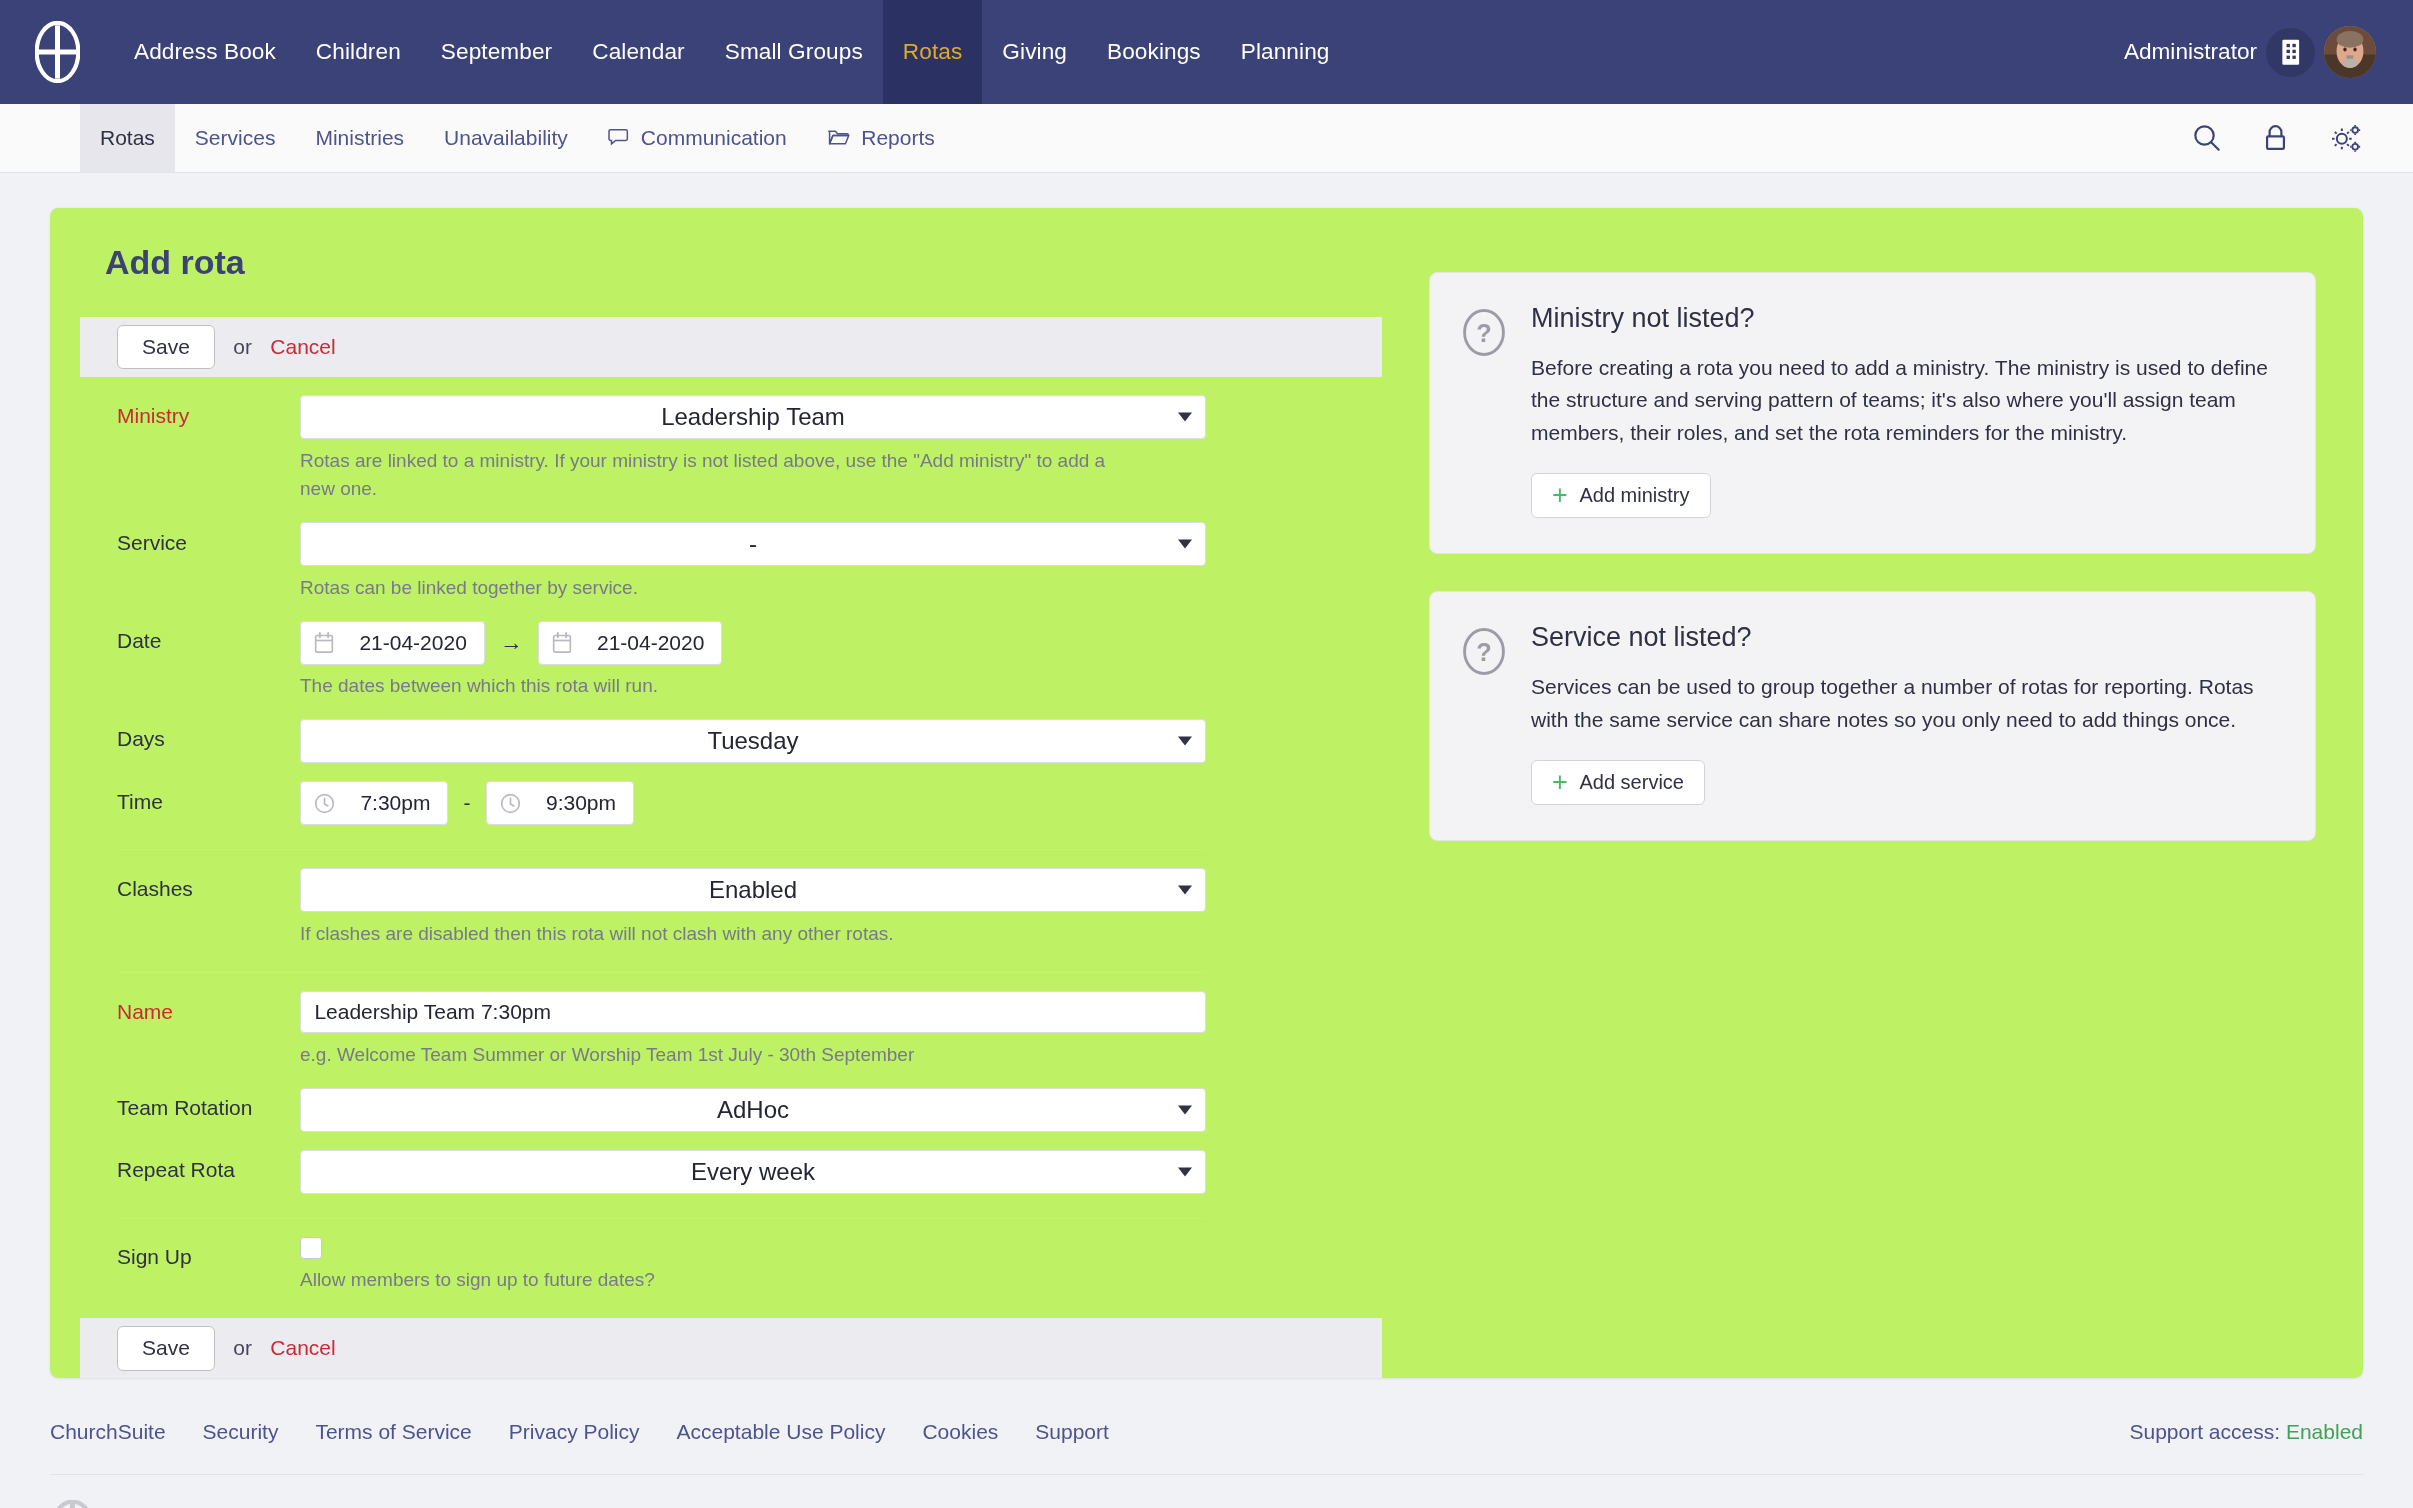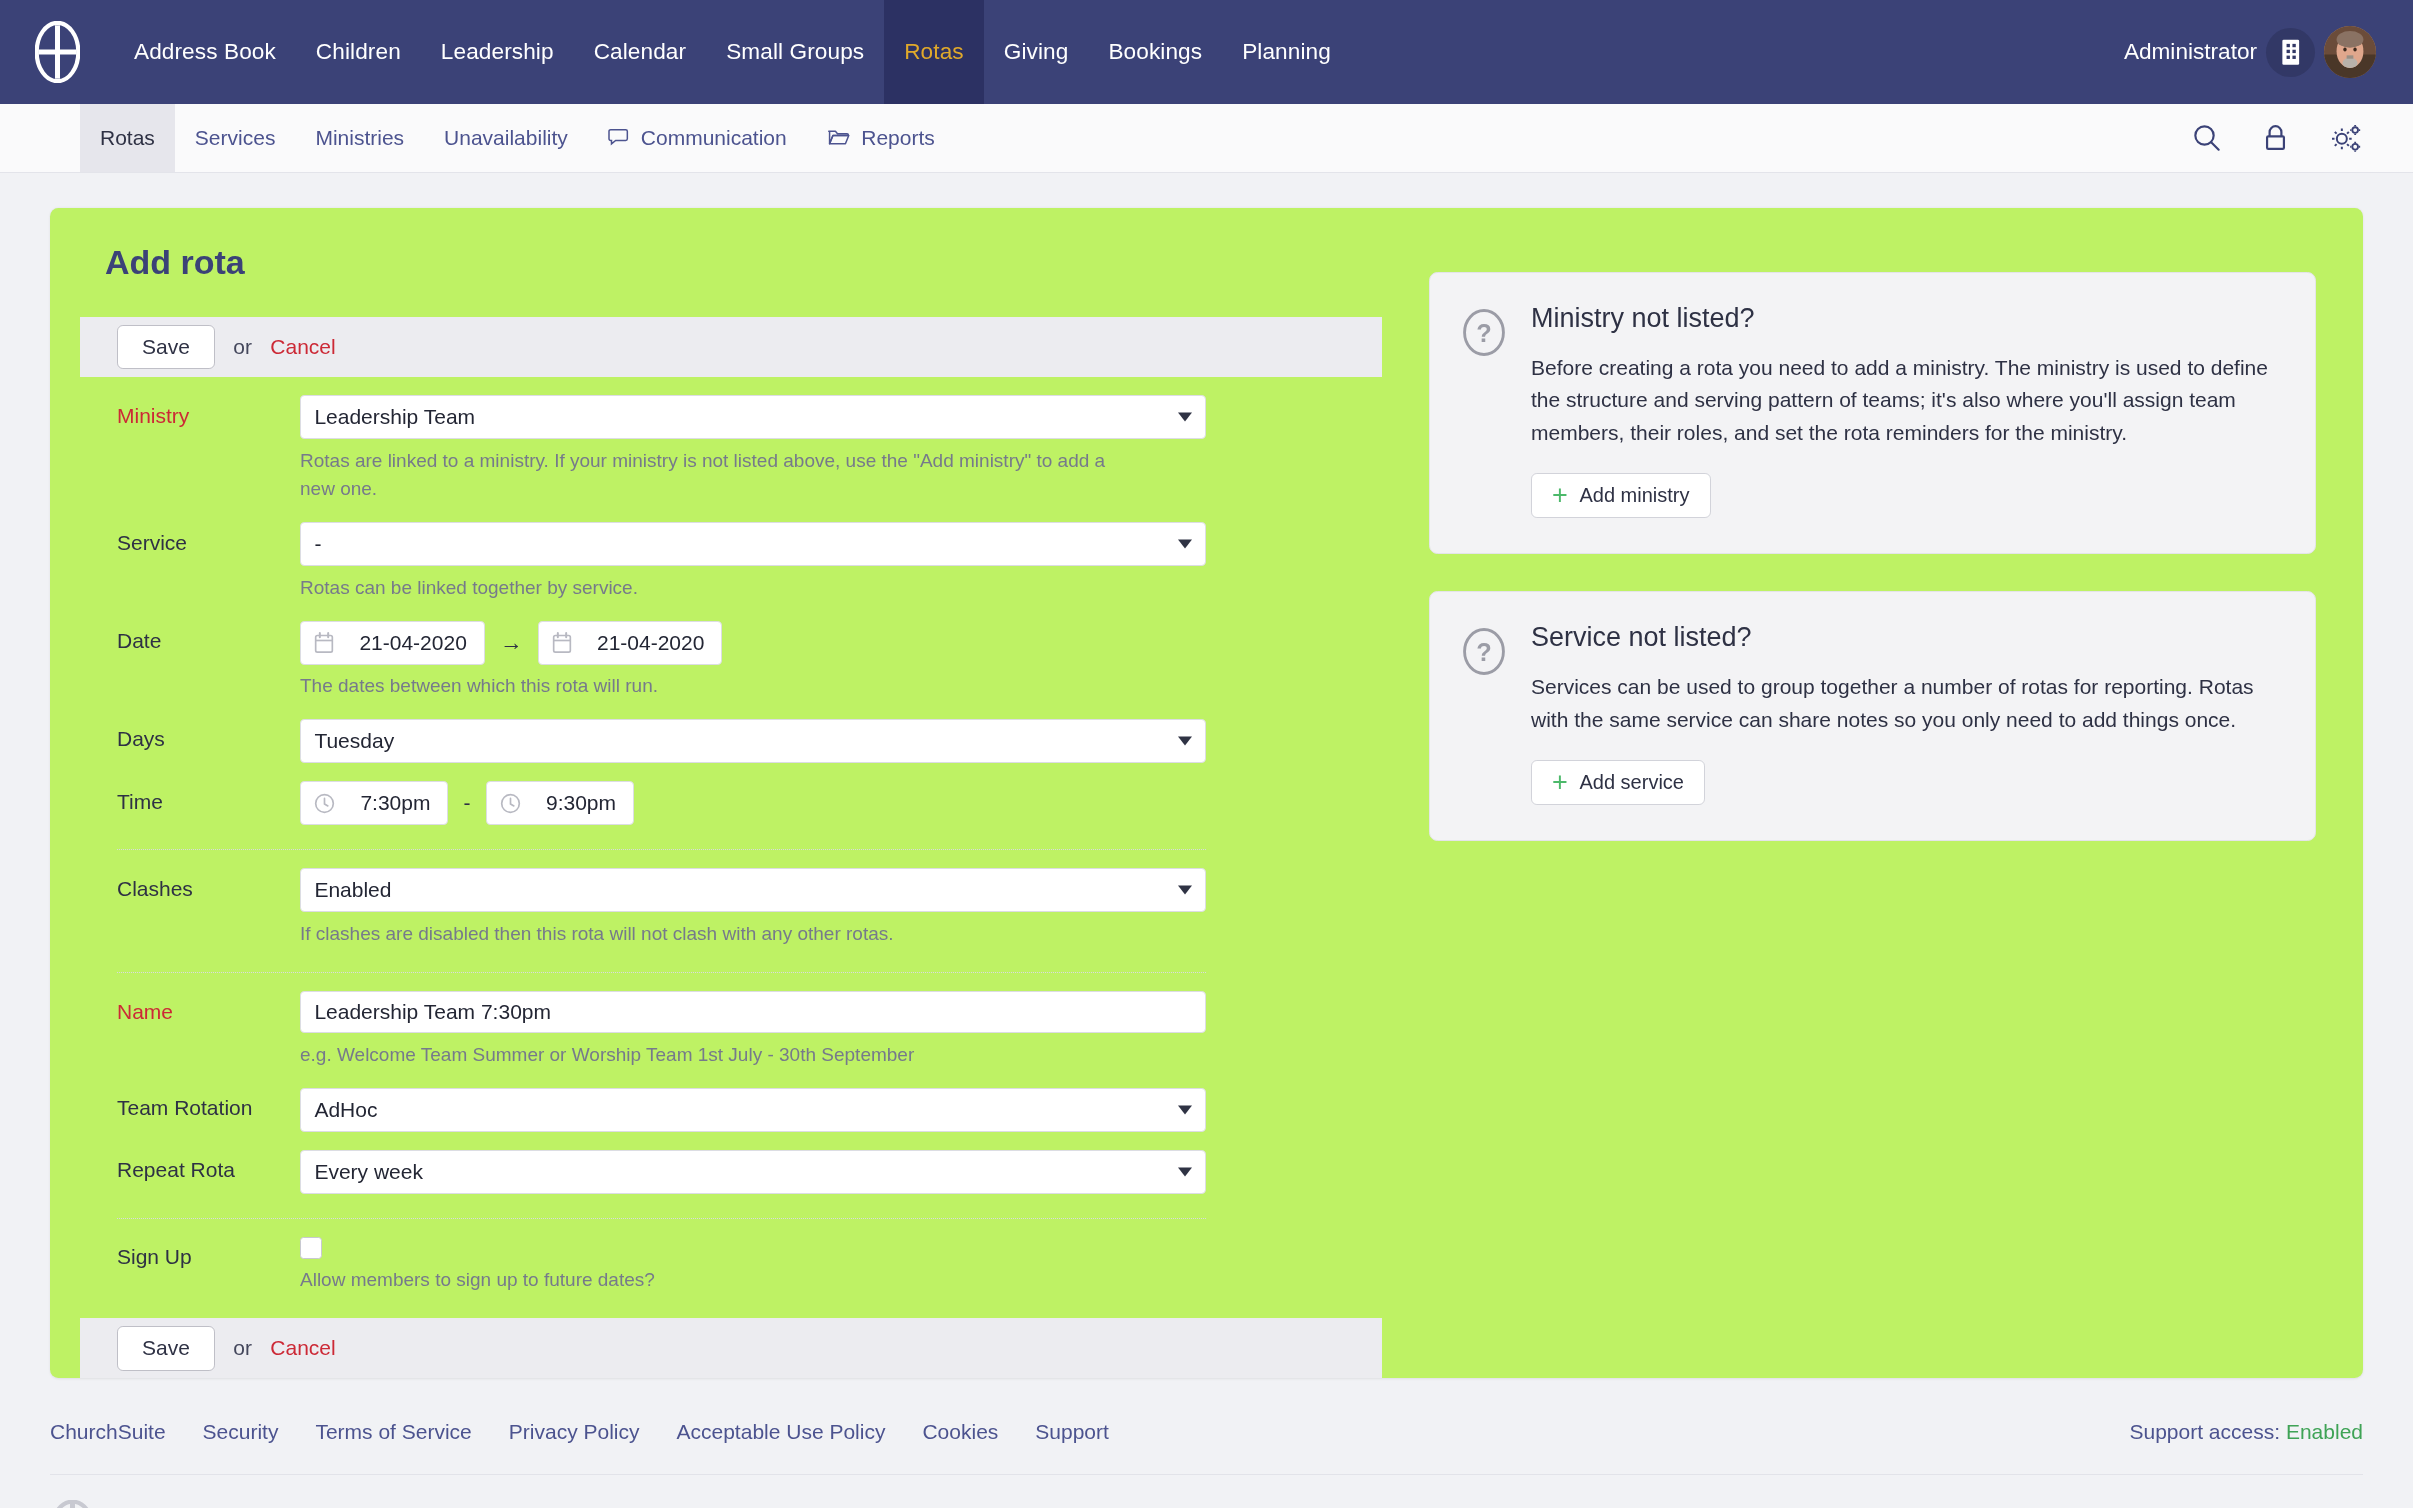--- a/index.html
+++ b/index.html
@@ -149,23 +149,24 @@
 
   .sel {
     position: relative;
     width: 100%;
     height: 44px;
     border: 0.8px solid #dcdde3;
     border-radius: 4.2px;
     background: #fff;
     display: flex; align-items: center;
     padding: 0 13.4px;
-    font-size: 21px;
+    font-size: 24px;
     color: #232634;
     cursor: pointer;
+    justify-content: center;
   }
   .sel .caret {
     position: absolute; right: 13.4px; top: 50%;
     transform: translateY(-50%);
     width: 0; height: 0;
     border-left: 7.5px solid transparent;
     border-right: 7.5px solid transparent;
     border-top: 9.2px solid #2f3344;
   }
   .txtin {
@@ -289,21 +290,21 @@
     </svg>
   </div>
   <div class="topnav-items">
     <div class="topnav-item">
         <span>Address Book</span>
       </div>
     <div class="topnav-item">
         <span>Children</span>
       </div>
     <div class="topnav-item">
-        <span>Leadership</span>
+        <span>September</span>
       </div>
     <div class="topnav-item">
         <span>Calendar</span>
       </div>
     <div class="topnav-item">
         <span>Small Groups</span>
       </div>
     <div class="topnav-item active">
         <span>Rotas</span>
       </div>

